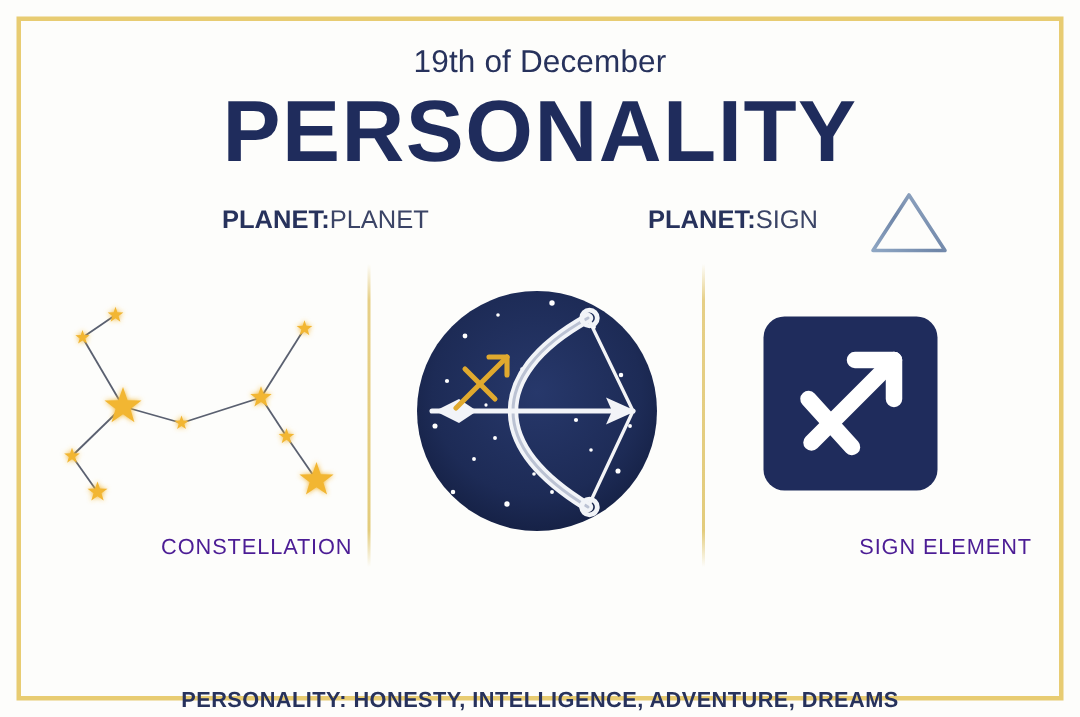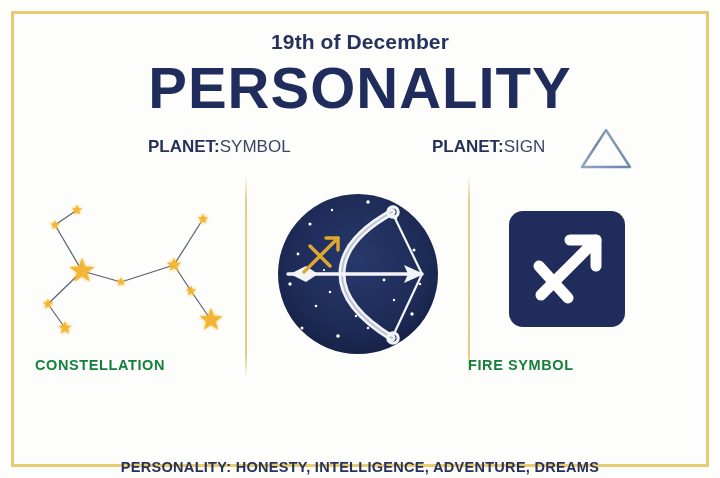--- a/index.html
+++ b/index.html
@@ -27,21 +27,21 @@
     pointer-events: none;
   }
   
   #date {
     position: absolute;
     top: 30px;
     left: 0;
     width: 720px;
     text-align: center;
     font-size: 21px;
-    font-weight: bold;
+    font-weight: normal;
     color: #27325c;
     letter-spacing: 0.1px;
   }
   #title {
     position: absolute;
     top: 58px;
     left: 0;
     width: 720px;
     text-align: center;
     font-size: 58px;
@@ -82,24 +82,24 @@
         rgba(232,204,114,0) 0%,
         #e6cf86 12%,
         #e3cc7c 88%,
         rgba(232,204,114,0) 100%);
   }
   #divider-left { left: 245px; }
   #divider-right { left: 468px; }
   
   .panel-label {
     position: absolute;
-    text-align: left;
+    text-align: right;
     font-size: 14.5px;
-    font-weight: bold;
-    color: #15803d;
+    font-weight: normal;
+    color: #4c1d95;
     letter-spacing: 0.6px;
     white-space: nowrap;
   }
   #constellation-label { left: 35px; top: 357px; width: 200px; }
   #sign-symbol-label { left: 468px; top: 357px; width: 220px; }
   #constellation-art { position: absolute; left: 35px; top: 192px; }
   #emblem-art { position: absolute; left: 272px; top: 188px; }
   #symbol-art { position: absolute; left: 508px; top: 210px; }
   
   #personality {
@@ -120,21 +120,21 @@
 
 <div id="card">
 
   <div id="frame"></div>
 
   <div id="date">19th of December</div>
   <div id="title">PERSONALITY</div>
 
   <div id="meta">
     <div class="meta-block" id="planet-block">
-      <span class="k">PLANET:</span><span class="v">SYMBOL</span>
+      <span class="k">PLANET:</span><span class="v">PLANET</span>
     </div>
     <div class="meta-block" id="element-block">
       <span class="k">PLANET:</span><span class="v">SIGN</span>
     </div>
     <div id="fire-icon">
       <svg width="56" height="46" viewBox="0 0 56 46">
         <defs>
           <linearGradient id="triGrad" x1="0" y1="1" x2="1" y2="0">
             <stop offset="0%" stop-color="#8fa7c4"></stop>
             <stop offset="45%" stop-color="#6f86a8"></stop>
@@ -245,16 +245,16 @@
   <div id="symbol-art">
     <svg width="118" height="118" viewBox="0 0 118 118">
       <rect x="1" y="1" width="116" height="116" rx="14" ry="14" fill="#1f2c5c"></rect>
       <g stroke="#ffffff" stroke-width="11" stroke-linecap="round" fill="none">
         <line x1="33" y1="85" x2="88" y2="30"></line>
         <path d="M88 30 L88 56 M88 30 L62 30"></path>
         <line x1="31" y1="56" x2="60" y2="88"></line>
       </g>
     </svg>
   </div>
-  <div class="panel-label" id="sign-symbol-label">FIRE SYMBOL</div>
+  <div class="panel-label" id="sign-symbol-label">SIGN ELEMENT</div>
 
   <div id="personality">PERSONALITY: HONESTY, INTELLIGENCE, ADVENTURE, DREAMS</div>
 </div>
 
 </body></html>

